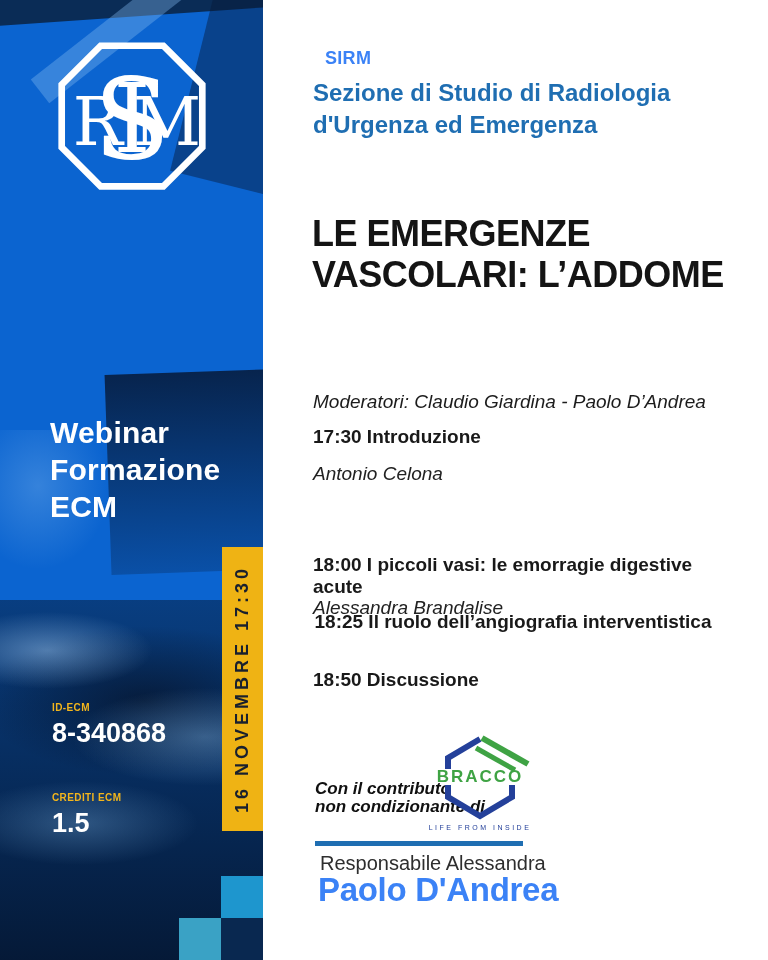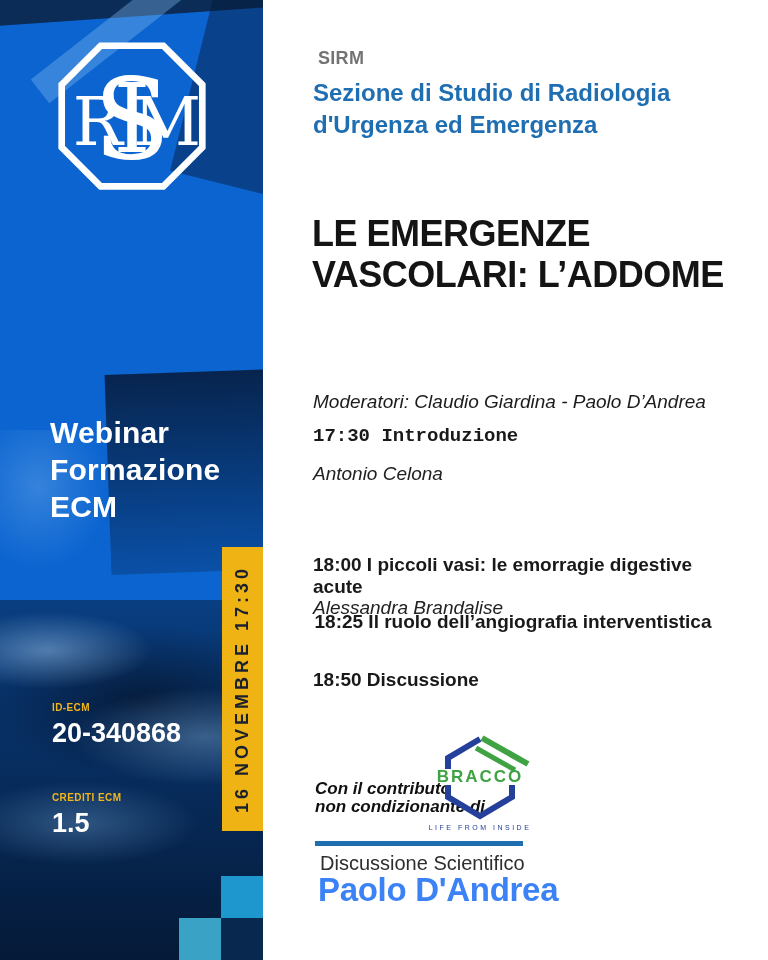--- a/index.html
+++ b/index.html
@@ -36,31 +36,31 @@
           display:flex;align-items:center;justify-content:center;}
   .ribbon span{writing-mode:vertical-rl;transform:rotate(180deg);white-space:nowrap;
                font-weight:bold;font-size:18px;letter-spacing:4px;color:#19202E;}
 
   .sq{position:absolute;width:42px;height:42px;}
   .sq1{left:221px;top:876px;background:#1E96CE;}
   .sq2{left:179px;top:918px;background:#3AA2C5;}
   .sq3{left:221px;top:918px;background:#092850;}
 
   
-  .org{position:absolute;left:318px;top:48px;font-size:18px;font-weight:bold;color:#737373;letter-spacing:.3px;}
+  .org{position:absolute;left:325px;top:48px;font-size:18px;font-weight:bold;color:#3b82f6;letter-spacing:.3px;}
   .section{position:absolute;left:313px;top:77px;color:#1F6EB2;font-weight:bold;font-size:24px;line-height:32px;}
   .title{position:absolute;left:312px;top:213px;color:#141414;font-weight:800;font-size:36px;
          line-height:41px;letter-spacing:-.5px;}
 
   .program{position:absolute;left:313px;width:400px;font-size:19px;color:#191919;}
   .moderators{position:absolute;left:313px;top:391px;width:420px;font-size:19px;font-style:italic;color:#1c1c1c;}
   .pi{position:absolute;left:0;width:400px;}
   .pi .ptitle{font-weight:bold;line-height:21.5px;}
   .pi .pspeaker{font-style:italic;line-height:22px;color:#222;}
-  .pi0{top:426px;font-family:Liberation Mono, monospace;} .pi1{top:463px;} .pi2{top:554px;} .pi3{top:611px;text-align:center;} .pi4{top:669px;}
+  .pi0{top:426px;} .pi1{top:463px;} .pi2{top:554px;} .pi3{top:611px;text-align:center;} .pi4{top:669px;}
 
   .contrib{position:absolute;left:315px;top:780px;font-size:17px;font-weight:bold;font-style:italic;
            line-height:18px;color:#101010;}
   .bracco-logo{position:absolute;left:418px;top:731px;width:132px;height:104px;}
 
   .rule{position:absolute;left:315px;top:841px;width:208px;height:5px;background:#1F6EB2;}
   .role{position:absolute;left:320px;top:852px;font-size:20px;color:#2e2e2e;}
   .name{position:absolute;left:318px;top:871px;font-size:33px;font-weight:bold;color:#3b82f6;letter-spacing:-.3px;}
 </style>
 </head>
@@ -86,21 +86,21 @@
       </g>
     </svg>
 
     <div class="webinar">
       <div>Webinar</div>
       <div>Formazione</div>
       <div>ECM</div>
     </div>
 
     <div class="ecm-label idecm-label">ID-ECM</div>
-    <div class="ecm-value idecm-value">20-340868</div>
+    <div class="ecm-value idecm-value">8-340868</div>
     <div class="ecm-label cred-label">CREDITI ECM</div>
     <div class="ecm-value cred-value">1.5</div>
 
     <div class="ribbon">
       <span>16 NOVEMBRE 17:30</span>
     </div>
 
     <div class="sq sq1"></div>
     <div class="sq sq2"></div>
     <div class="sq sq3"></div>
@@ -149,16 +149,16 @@
 
     <path d="M 64,7 L 110,33" fill="none" stroke="#3FA344" stroke-width="6"></path>
     <path d="M 58,17 L 97,39" fill="none" stroke="#3FA344" stroke-width="5"></path>
 
     <path d="M 30,54 L 30,66 L 62,85 L 94,66 L 94,54" fill="none" stroke="#24409A" stroke-width="6"></path>
     <text x="62" y="51" text-anchor="middle" font-family="Liberation Sans, sans-serif" font-size="17" font-weight="bold" letter-spacing="2" fill="#3FA344">BRACCO</text>
     <text x="62" y="99" text-anchor="middle" font-family="Liberation Sans, sans-serif" font-size="7" letter-spacing="2.5" fill="#24409A">LIFE FROM INSIDE</text>
   </svg>
 
   <div class="rule"></div>
-  <div class="role">Discussione Scientifico</div>
+  <div class="role">Responsabile Alessandra</div>
   <div class="name">Paolo D'Andrea</div>
 
 </div>
 
 </body></html>

